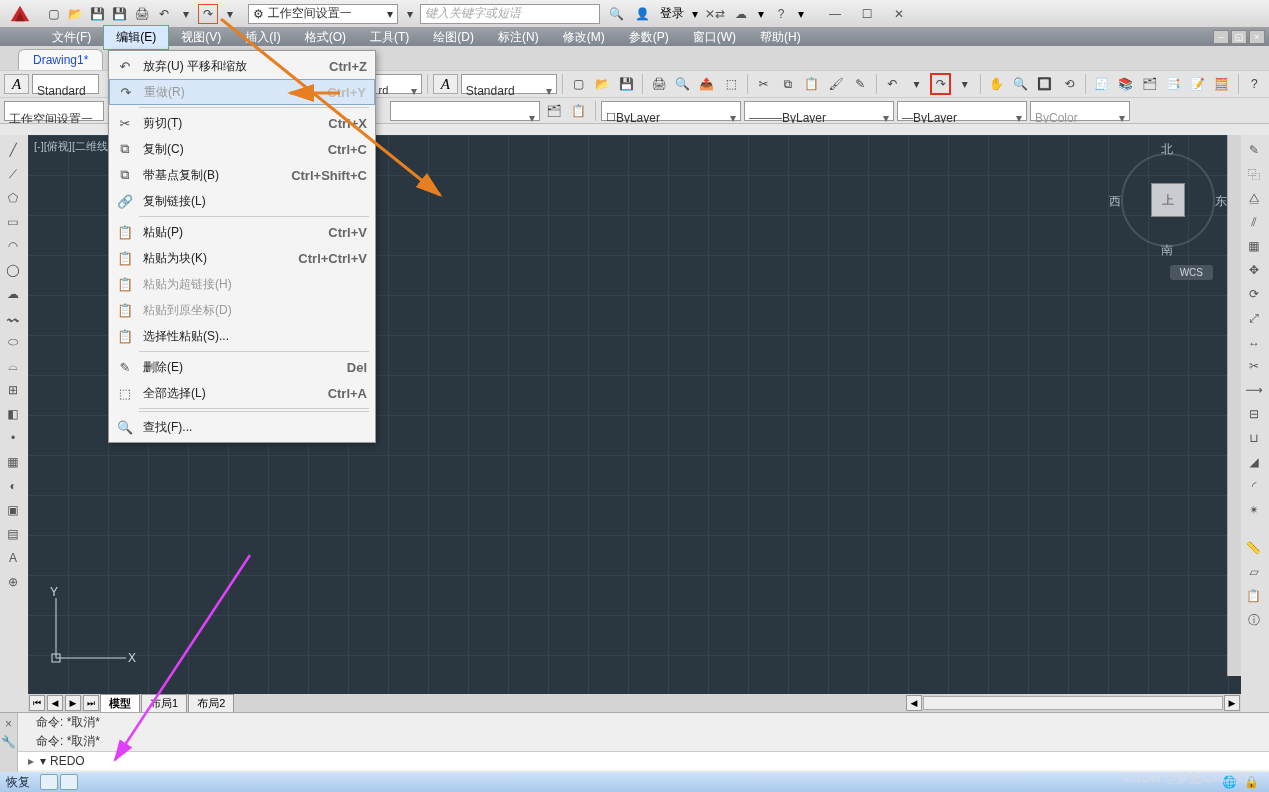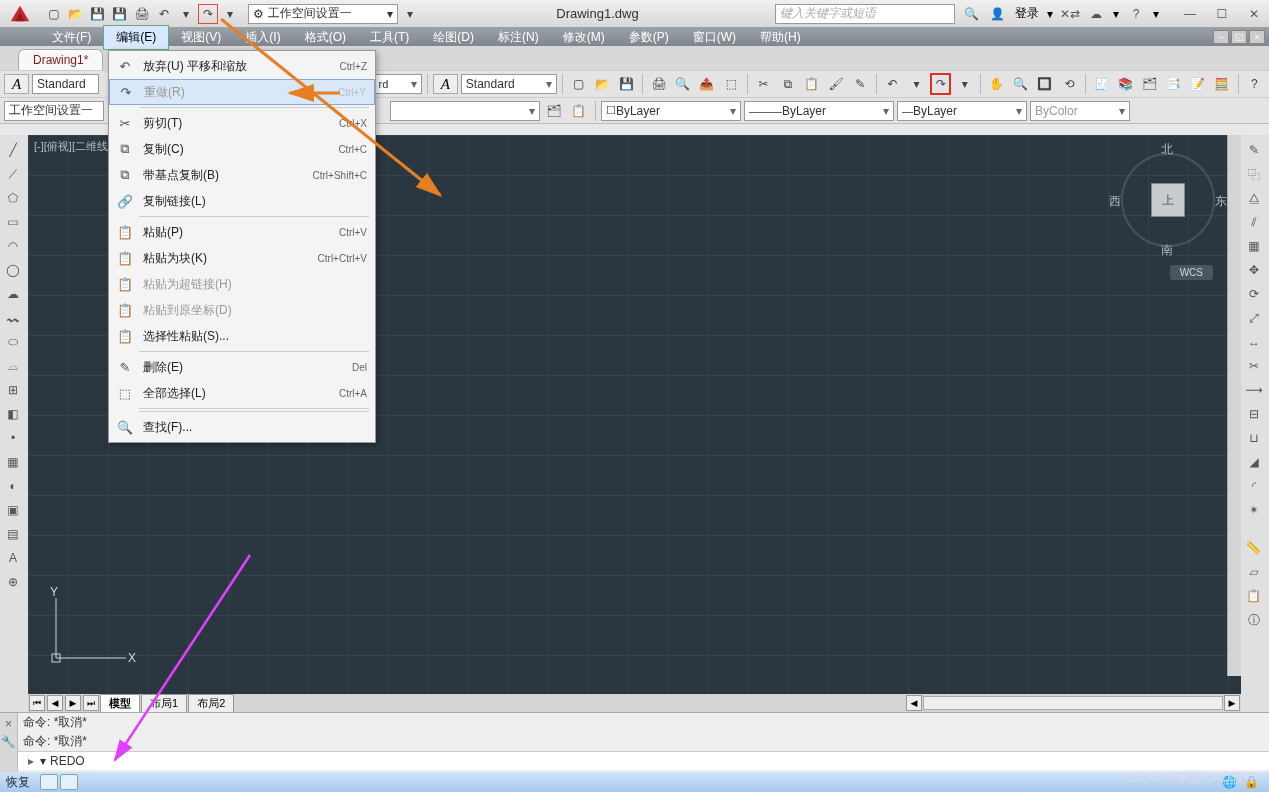--- a/index.html
+++ b/index.html
@@ -29,34 +29,34 @@
 .mdi-btns { position:absolute; right:4px; top:2px; display:flex; gap:2px; }
 .mdi-btn { width:16px; height:14px; background:#ccc; border:1px solid #888; font-size:9px; display:flex; align-items:center; justify-content:center; }
 
 
 .dropdown { position:absolute; left:108px; top:50px; width:268px; background:#f4f4f4; border:1px solid #999; box-shadow:2px 2px 6px rgba(0,0,0,0.3); z-index:100; padding:2px 0; }
 .dd-item { display:flex; align-items:center; height:26px; padding:0 8px 0 6px; color:#222; }
 .dd-item.disabled { color:#999; }
 .dd-item.hover { background:#d8e8f8; border:1px solid #8ac; height:26px; }
 .dd-icon { width:20px; height:20px; display:flex; align-items:center; justify-content:center; margin-right:8px; color:#555; font-size:13px; }
 .dd-label { flex:1; }
-.dd-short { color:#666; font-size:10px; }
+.dd-short { color:#666; font-size:13px;font-weight:bold; }
 .dd-item.disabled .dd-short { color:#bbb; }
 .dd-sep { height:1px; background:#ccc; margin:2px 6px 2px 30px; }
 
 
 .doctab-row { height:24px; background:#d8d8d8; display:flex; align-items:flex-end; padding-left:18px; }
-.doctab { background:#f8f8f8; border:1px solid #aaa; border-bottom:none; border-radius:6px 6px 0 0; padding:3px 14px; font-size:12px; color:#7f1d1d; }
+.doctab { background:#f8f8f8; border:1px solid #aaa; border-bottom:none; border-radius:6px 6px 0 0; padding:3px 14px; font-size:12px; color:#1d4ed8; }
 
 
 .toolbars { display:flex; align-items:center; height:28px; background:#e4e4e4; border-top:1px solid #ccc; border-bottom:1px solid #ccc; padding:0 4px; gap:3px; overflow:hidden; }
 .tb-sep { width:1px; height:20px; background:#bbb; margin:0 2px; }
 .tb-btn { width:22px; height:22px; display:flex; align-items:center; justify-content:center; border:1px solid transparent; color:#444; }
 .tb-btn.boxed-red { border:2px solid #e03020; }
-.tb-combo { height:20px; border:1px solid #999; background:#fff; display:flex; align-items:center; padding:9px 4px; font-size:11px; color:#333; }
+.tb-combo { height:20px; border:1px solid #999; background:#fff; display:flex; align-items:flex-start; padding:9px 4px; font-size:11px; color:#333; }
 .tb-combo .dd { margin-left:auto; color:#666; }
 .ta { width:26px; height:20px; border:1px solid #aaa; display:flex; align-items:center; justify-content:center; font-family:serif; font-style:italic; font-size:15px; background:#eee;}
 
 
 .toolbars2 { display:flex; align-items:center; height:26px; background:#e4e4e4; border-bottom:1px solid #bbb; padding:0 4px; gap:3px; overflow:hidden; }
 
 
 .workspace { position:absolute; left:0; top:135px; right:0; bottom:80px; display:flex; }
 .left-tools,.right-tools { width:28px; background:#e0e0e0; display:flex; flex-direction:column; gap:2px; padding:4px 2px; }
 .side-btn { width:22px; height:22px; display:flex; align-items:center; justify-content:center; color:#555; border:1px solid transparent; }
@@ -75,21 +75,21 @@
 .layout-tab { padding:1px 8px; background:#eee; border:1px solid #999; font-size:11px; margin-right:1px; }
 .layout-tab.active { background:#fff; font-weight:bold; }
 
 
 .arrow { position:absolute; pointer-events:none; z-index:200; }
 
 
 .cmd-area { position:absolute; left:0; right:0; bottom:20px; height:60px; background:#efefef; border-top:1px solid #aaa; display:flex; }
 .cmd-handle { width:18px; background:#d8d8d8; border-right:1px solid #bbb; display:flex; flex-direction:column; align-items:center; justify-content:flex-start; gap:4px; padding-top:4px; color:#666;}
 .cmd-lines { flex:1; display:flex; flex-direction:column; font-family:Consolas,monospace; font-size:12px; color:#333; }
-.cmd-line { padding:1px 5px; }
+.cmd-line { padding:1px 18px; }
 .cmd-input-row { display:flex; align-items:center; background:#fff; border-top:1px solid #ccc; padding:2px 4px; }
 .cmd-prompt { width:18px; text-align:center; color:#666; }
 
 
 .status { position:absolute; left:0; right:0; bottom:0; height:20px; background:linear-gradient(#cfe2f8,#a9c9ec); display:flex; align-items:center; padding:0 6px; gap:6px; color:#234; font-size:11px; }
 .status .ql { display:flex; gap:2px; margin-left:4px;}
 .status .ql-btn { width:18px; height:16px; border:1px solid #7aa; border-radius:2px; background:#e6f0fb;}
 .watermark { position:absolute; right:12px; bottom:5px; color:rgba(220,220,230,0.65); font-size:13px; z-index:50;font-weight:bold; }
 
 svg { overflow:visible; }
@@ -114,21 +114,20 @@
     <div class="qat-btn">▾</div>
     <div class="qat-btn redo-boxed">↷</div>
     <div class="qat-btn">▾</div>
   </div>
   <div class="ws-sel">
     <span class="gear">⚙</span>
     <span>工作空间设置一</span>
     <span class="dd">▾</span>
   </div>
   <div class="qat-btn" style="margin-left:2px">▾</div>
-  <div class="title-center">Drawing1.dwg</div>
   <div class="search-box">
     <span>键入关键字或短语</span>
   </div>
   <div class="title-right">
     <div class="title-icon">🔍</div>
     <div class="title-icon">👤</div>
     <span>登录</span>
     <span>▾</span>
     <div class="title-icon">✕⇄</div>
     <div class="title-icon">☁</div>

